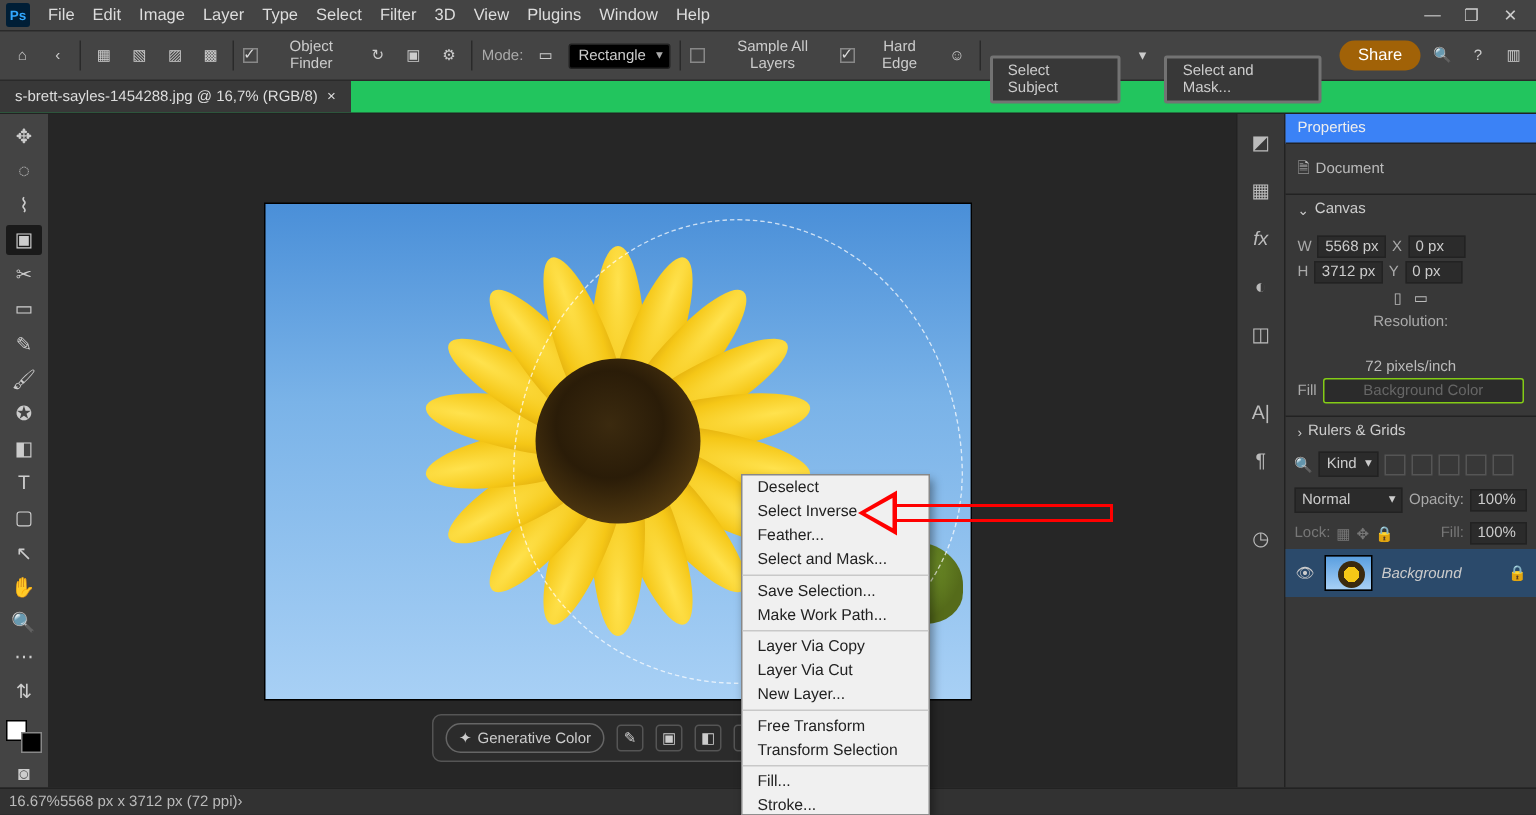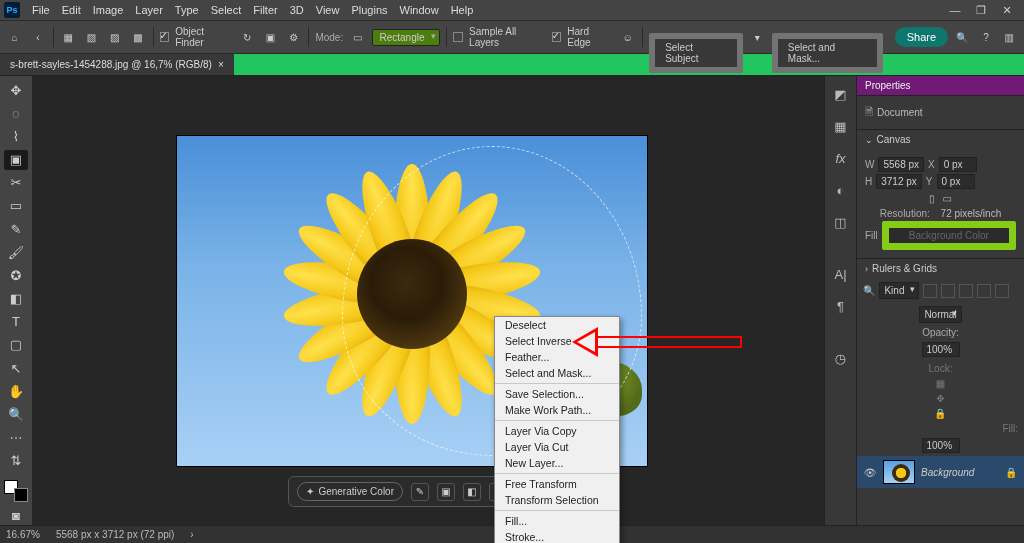--- a/index.html
+++ b/index.html
@@ -6,27 +6,27 @@
   body { background:#323232; color:#ccc; width:1024px; height:543px; overflow:hidden; position:relative; }
   
   .menubar { height:20px; background:#444; display:flex; align-items:center; padding:0 4px; font-size:11px; color:#ddd; }
   .menubar .logo { width:16px; height:16px; background:#001e36; color:#31a8ff; font-weight:700; font-size:9px; display:flex; align-items:center; justify-content:center; border-radius:2px; margin-right:6px; }
   .menubar .item { padding:0 6px; cursor:default; }
   .menubar .spacer { flex:1; }
   .menubar .win-btn { width:26px; text-align:center; font-size:11px; color:#ccc; }
   
   .optbar { height:34px; background:#444; border-top:1px solid #2a2a2a; border-bottom:1px solid #2a2a2a; display:flex; align-items:center; padding:0 6px; font-size:10px; gap:6px; }
   .optbar .ico { width:18px; height:18px; display:flex; align-items:center; justify-content:center; color:#ccc; }
-  .optbar .group { display:flex; align-items:center; gap:4px; }
+  .optbar .group { display:flex; align-items:center; gap:4px;text-align:center; }
   .optbar .chk { width:10px; height:10px; border:1px solid #888; display:inline-block; margin-right:2px; position:relative;}
   .optbar .chk.on::after { content:"✓"; position:absolute; top:-3px; left:-1px; font-size:10px; color:#ddd;}
-  .optbar .dd { background:#4d7c0f; border:1px solid #222; padding:2px 16px 2px 6px; border-radius:2px; position:relative; min-width:68px;}
+  .optbar .dd { background:#000000; border:1px solid #222; padding:2px 16px 2px 6px; border-radius:2px; position:relative; min-width:68px;}
   .optbar .dd::after{content:"▾"; position:absolute; right:4px; top:1px; font-size:9px; color:#aaa;}
-  .optbar .btn { background:#383838; border:6px solid #737373; padding:3px 10px; border-radius:2px;margin-top:32px; }
-  .optbar .share { background:#0f766e; color:#fff; padding:4px 12px; border-radius:12px; font-size:11px; }
+  .optbar .btn { background:#383838; border:2px solid #737373; padding:3px 10px; border-radius:2px;margin-top:32px; }
+  .optbar .share { background:#a16207; color:#fff; padding:4px 12px; border-radius:12px; font-size:11px; }
   .sep { width:1px; height:20px; background:#2a2a2a; }
   
   .tabstrip { height:22px; background:#22c55e; border-bottom:1px solid #222; display:flex; align-items:center; font-size:10px; color:#ddd; }
   .tabstrip .tab { padding:0 10px; height:100%; display:flex; align-items:center; background:#383838; gap:6px;}
   
   .main { position:absolute; top:76px; left:0; right:0; bottom:18px; display:flex; }
   .toolbar { width:32px; background:#444; display:flex; flex-direction:column; align-items:center; padding-top:4px; gap:3px; }
   .toolbar .tool { width:24px; height:22px; display:flex; align-items:center; justify-content:center; color:#ccc; border-radius:2px; font-size:13px;}
   .toolbar .tool.sel { background:#1a1a1a; }
   .toolbar .colors { margin-top:6px; position:relative; width:24px; height:24px;}
@@ -53,43 +53,43 @@
   
   .arrow{position:absolute; left:540px; top:254px; width:170px; height:24px; z-index:11;}
   .arrow .shaft{position:absolute; left:24px; top:6px; width:146px; height:12px; border:2.5px solid #ff0000; border-left:none;}
   .arrow .head{position:absolute; left:0; top:-3px; width:0;height:0;border-top:15px solid transparent;border-bottom:15px solid transparent;border-right:26px solid #ff0000;}
   .arrow .head::after{content:"";position:absolute;left:5px;top:-10px;width:0;height:0;border-top:10px solid transparent;border-bottom:10px solid transparent;border-right:18px solid #f0f0f0;}
   
   .rail{width:32px;background:#383838;display:flex;flex-direction:column;align-items:center;padding-top:8px;gap:12px;border-left:1px solid #222;}
   .rail .ri{width:20px;height:20px;color:#bbb;display:flex;align-items:center;justify-content:center;font-size:13px;}
   
   .panels{width:168px;background:#383838;display:flex;flex-direction:column;border-left:1px solid #222;font-size:10px;}
-  .panels .ptab{background:#701a75;padding:4px 8px;border-bottom:1px solid #222;color:#eee;font-size:10px;}
+  .panels .ptab{background:#3b82f6;padding:4px 8px;border-bottom:1px solid #222;color:#eee;font-size:10px;}
   .panels .body{padding:6px 8px;color:#bbb;}
   .panels .row{display:flex;align-items:center;gap:4px;margin:2px 0;}
   .panels .field{background:#2b2b2b;border:1px solid #222;padding:1px 4px;color:#ccc;min-width:38px;}
   .panels .dd2{background:#2b2b2b;border:1px solid #222;padding:2px 4px;color:#ccc;flex:1;position:relative;}
   .panels .dd2::after{content:"▾";position:absolute;right:4px;top:1px;font-size:9px;}
   .panels .sect{padding:4px 8px;border-top:1px solid #222;display:flex;align-items:center;gap:4px;}
   .panels .sect .chev{font-size:9px;}
   .layers{flex:1;display:flex;flex-direction:column;}
   .layers .filter{display:flex;gap:4px;padding:4px 6px;align-items:center;}
   .layers .filter .sq{width:14px;height:14px;border:1px solid #555;}
   .layers .layer-row{display:flex;align-items:center;gap:6px;padding:4px 6px;background:#2b4a6b;}
   .layers .thumb{width:32px;height:24px;background:linear-gradient(180deg,#5a9fe0,#a8d0f5);border:1px solid #000;position:relative;}
   .layers .thumb::after{content:"";position:absolute;left:8px;top:3px;width:18px;height:18px;border-radius:50%;background:radial-gradient(circle,#f5c717 40%,#3b2a0f 41%);}
   .layers .eye{width:14px;text-align:center;}
   .layers .lock{margin-left:auto;color:#aaa;}
-  .layers .toprow{display:flex;gap:4px;align-items:center;padding:3px 6px;flex-direction:column;}
+  .layers .toprow{display:flex;gap:4px;align-items:center;padding:3px 6px;}
   .layers .toprow .dd2{flex:1;}
   
-  .status{position:absolute;left:0;right:0;bottom:0;height:18px;background:#323232;border-top:1px solid #222;display:flex;align-items:center;font-size:10px;color:#bbb;padding:0 6px;gap:16px;text-align:center;}
+  .status{position:absolute;left:0;right:0;bottom:0;height:18px;background:#323232;border-top:1px solid #222;display:flex;align-items:center;font-size:10px;color:#bbb;padding:0 6px;text-align:center;}
   .faint{color:#777;}
   .lbl{color:#aaa;}
-  .panels .btn-dis{background:#2b2b2b;border:7px solid #84cc16;color:#666;padding:2px 6px;border-radius:2px;flex:1;text-align:center;}
+  .panels .btn-dis{background:#2b2b2b;border:1px solid #84cc16;color:#666;padding:2px 6px;border-radius:2px;flex:1;text-align:center;}
 </style>
 </head>
 <body>
 
 <div class="menubar">
   <div class="logo">Ps</div>
   <div class="item">File</div>
   <div class="item">Edit</div>
   <div class="item">Image</div>
   <div class="item">Layer</div>
@@ -284,21 +284,21 @@
       <div class="row">
           <span class="lbl">H</span>
           <span class="field">3712 px</span>
           <span class="lbl">Y</span>
           <span class="field faint">0 px</span>
         </div>
       <div class="row" style="justify-content:center;gap:8px;margin:4px 0;">
           <span>▯</span>
           <span>▭</span>
         </div>
-      <div class="row" style="justify-content:center;"><span class="lbl">Resolution:</span>&nbsp;<span>72 pixels/inch</span></div>
+      <div class="row" style="justify-content:center;flex-direction:column;"><span class="lbl">Resolution:</span>&nbsp;<span>72 pixels/inch</span></div>
       <div class="row">
           <span class="lbl">Fill</span>
           <div class="btn-dis">Background Color</div>
         </div>
     </div>
     <div class="sect">
         <span class="chev">›</span>
         <span>Rulers &amp; Grids</span>
       </div>
 

